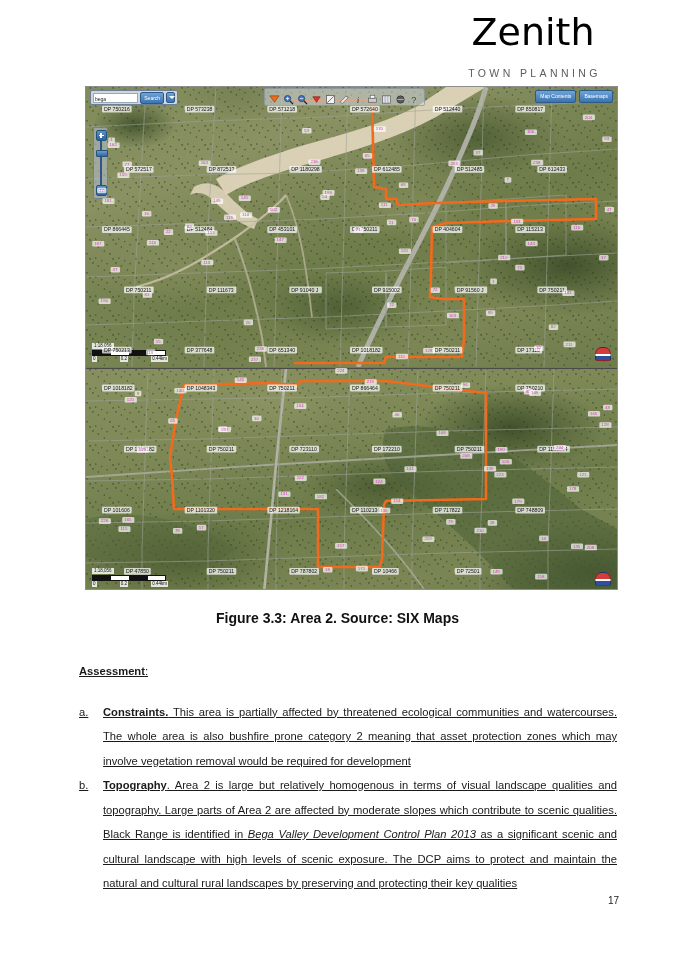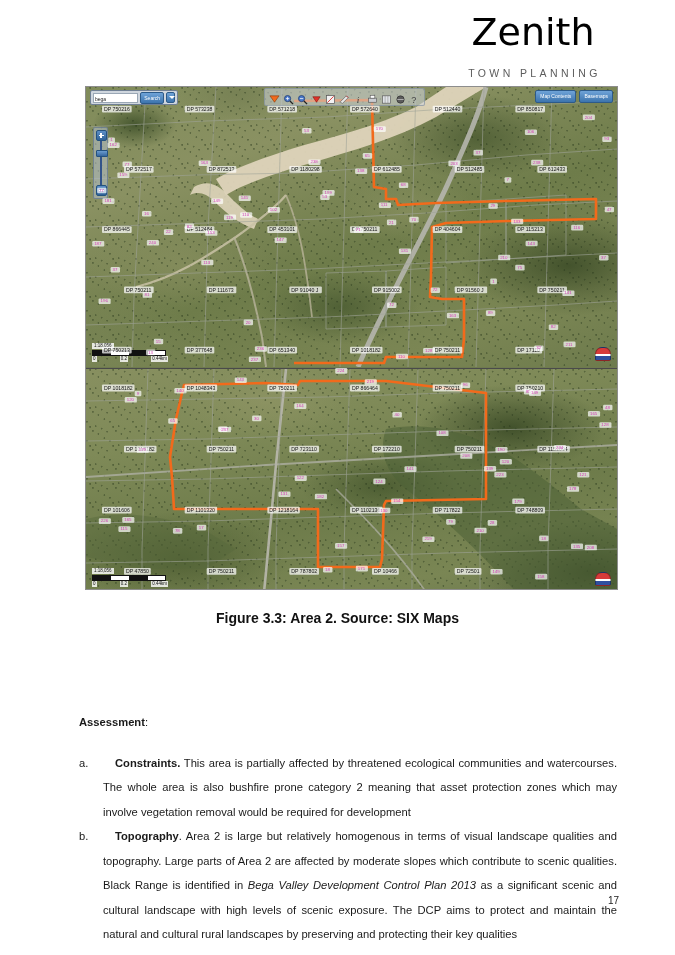--- a/index.html
+++ b/index.html
@@ -278,45 +278,46 @@
     text-align: center;
     font-size: 14px;
     font-weight: bold;
     color: #111;
   }
 
   
   .body-copy {
     position: absolute;
     left: 79px;
-    top: 710px;
+    top: 659px;
     width: 538px;
     font-size: 11.2px;
     line-height: 24.5px;
     color: #1a1a1a;
+    text-decoration: underline;
   }
   .assessment-heading {
     font-weight: bold;
     margin-bottom: 16px;
   }
   .assessment-heading .colon { font-weight: normal; }
   .list-item {
     display: flex;
     margin-bottom: 0px;
   }
   .list-marker {
     width: 24px;
     flex: 0 0 24px;
     font-size: 11.2px;
   }
   .list-body {
     flex: 1 1 auto;
     text-align: justify;
   }
-  .list-body b { font-weight: bold; margin-left: 12px; }
+  .list-body b { font-weight: bold; }
   .list-body i { font-style: italic; }
 
   .page-number {
     position: absolute;
     right: 56px;
     top: 895px;
     font-size: 10px;
     color: #222;
   }
 </style>

